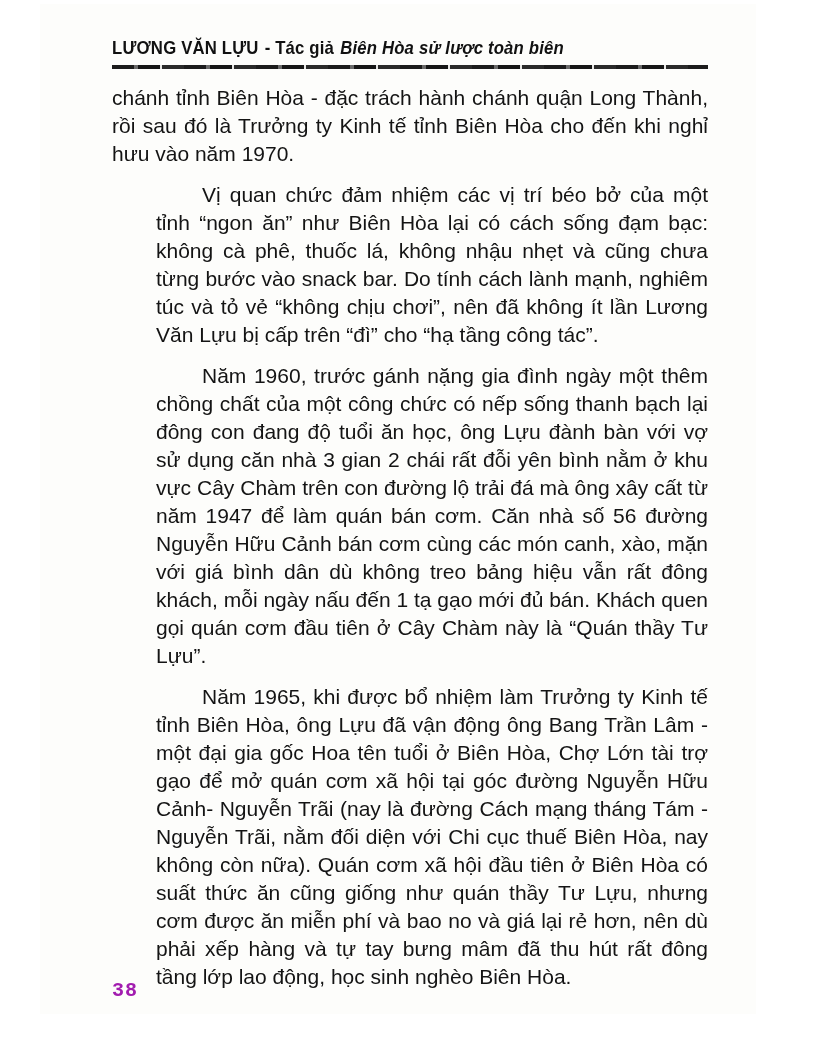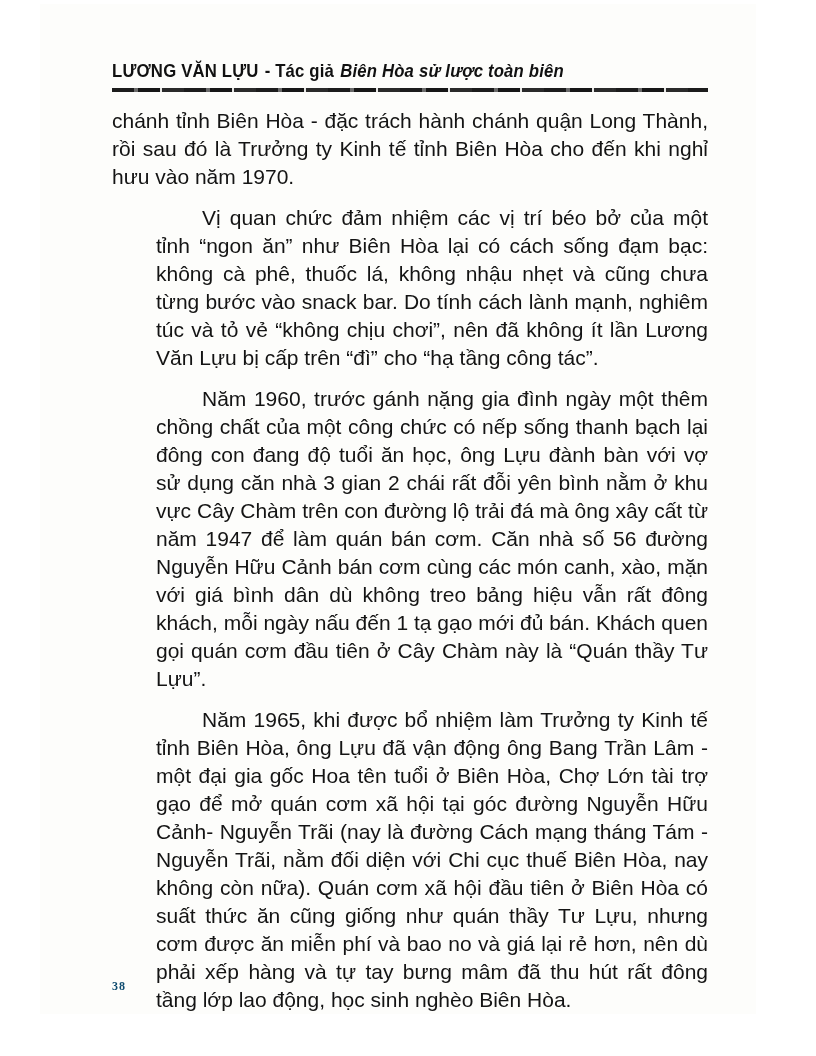--- a/index.html
+++ b/index.html
@@ -18,21 +18,21 @@
     position: absolute;
     left: 40px;
     top: 4px;
     width: 716px;
     height: 1010px;
     background: #fdfdfb;
   }
   .text-block {
     position: absolute;
     left: 112px;
-    top: 60px;
+    top: 37px;
     width: 596px;
     color: #151515;
   }
   .running-header {
     font-family: "Liberation Sans", sans-serif;
     font-weight: bold;
     font-size: 19px;
     white-space: nowrap;
     color: #111111;
   }
@@ -71,25 +71,25 @@
     margin: 0 0 13px 0;
   }
   .body-text p.indent {
     text-indent: 46px;
     margin-left: 44px;
   }
   .page-number {
     position: absolute;
     left: 112px;
     top: 979px;
-    font-family: Liberation Serif, serif;
+    font-family: Liberation Mono, monospace;
     font-weight: bold;
-    font-size: 12px;
+    font-size: 20px;
     letter-spacing: 1px;
-    color: #0c4a6e;
+    color: #a21caf;
   }
 </style>
 </head>
 <body>
 
 <div class="scan-area"></div>
 
 <div class="text-block">
 
   <div class="running-header">

